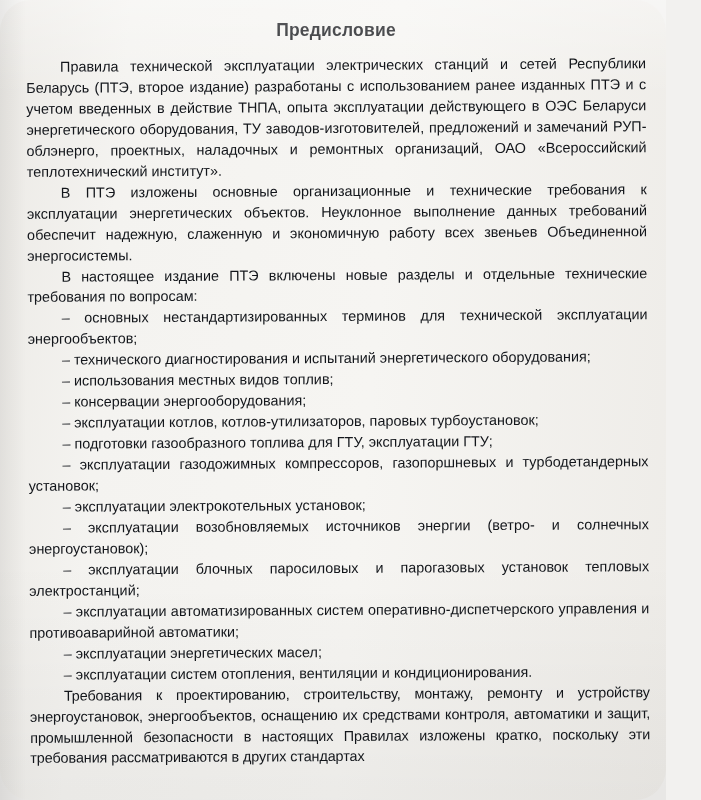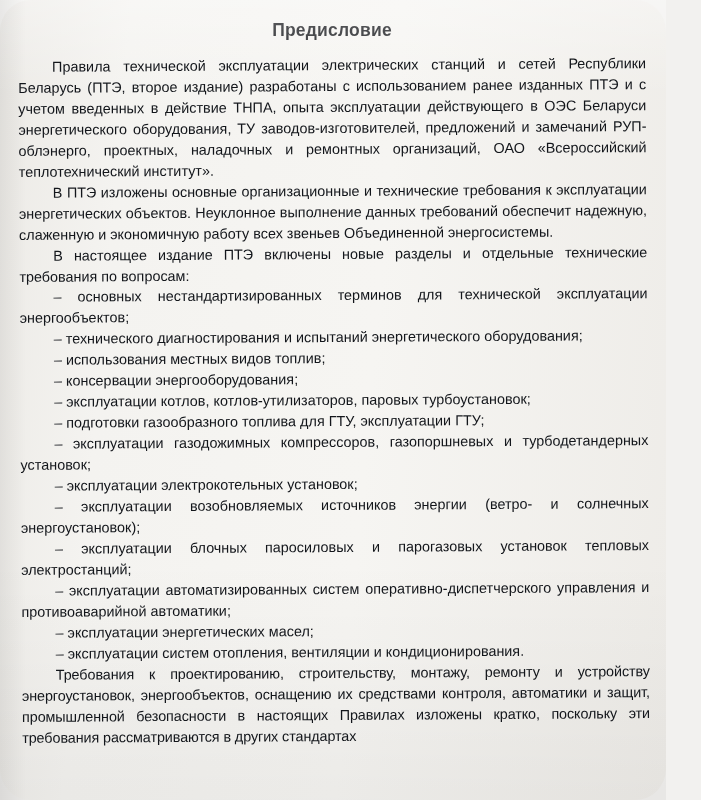--- a/index.html
+++ b/index.html
@@ -12,21 +12,21 @@
     background: #f2f1ef;
     font-family: "Liberation Sans", sans-serif;
     overflow: hidden;
   }
   .page {
     position: relative;
     width: 666px;
     height: 800px;
     background: linear-gradient(95deg, #eceae6 0%, #f4f3f0 18%, #f6f5f2 55%, #eeece8 100%);
     box-sizing: border-box;
-    padding: 18px 20px 0 18px;
+    padding: 18px 20px 0 26px;
     border-radius: 31px;
   }
   
   .page::before {
     content: "";
     position: absolute;
     left: 0; top: 0; right: 0; bottom: 0;
     background: linear-gradient(180deg, rgba(255,255,255,0.35) 0%, rgba(255,255,255,0.0) 12%, rgba(0,0,0,0.0) 70%, rgba(0,0,0,0.045) 100%);
     pointer-events: none;
   }

